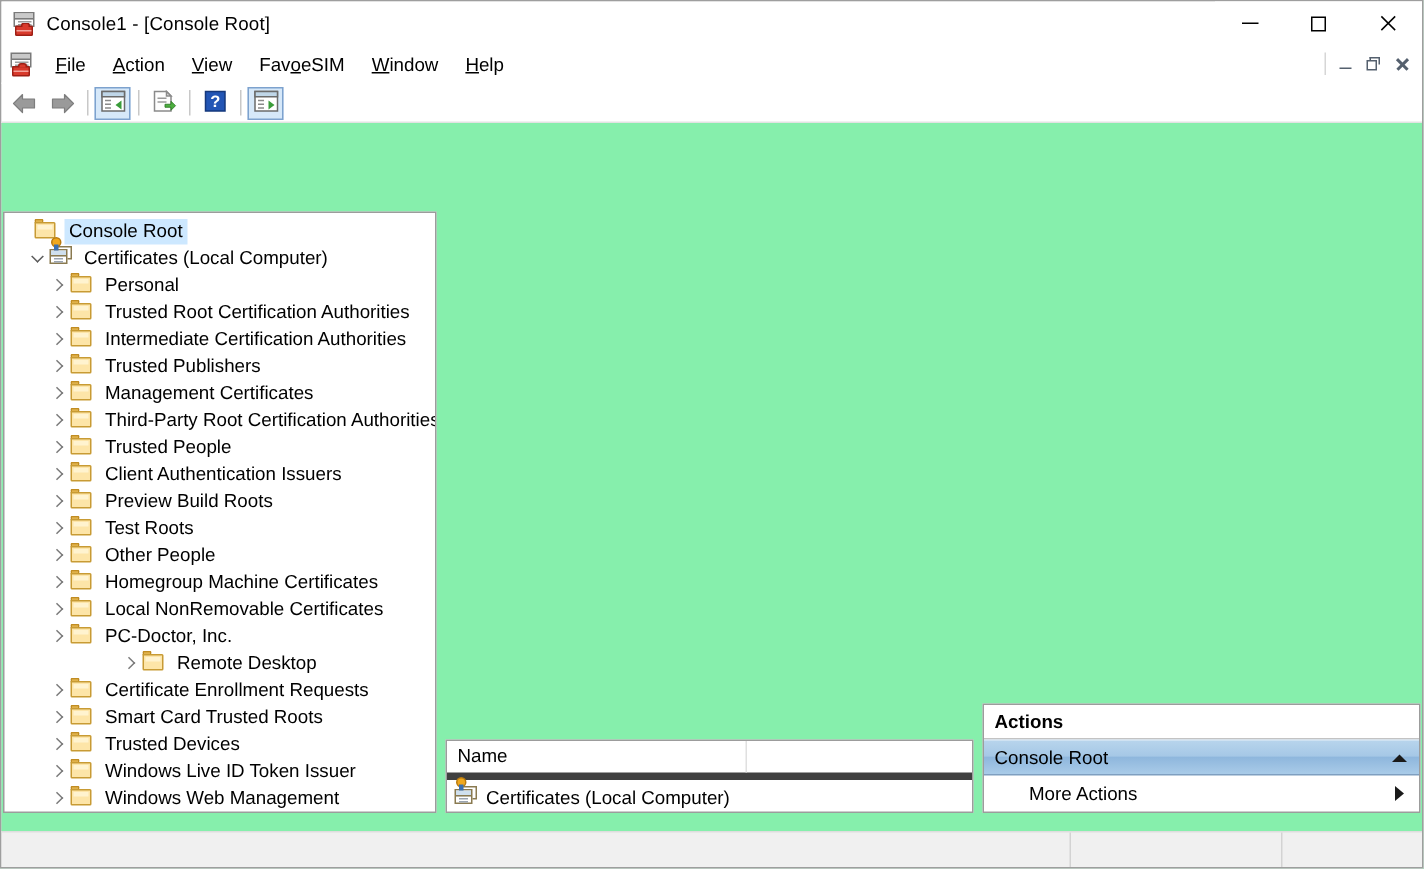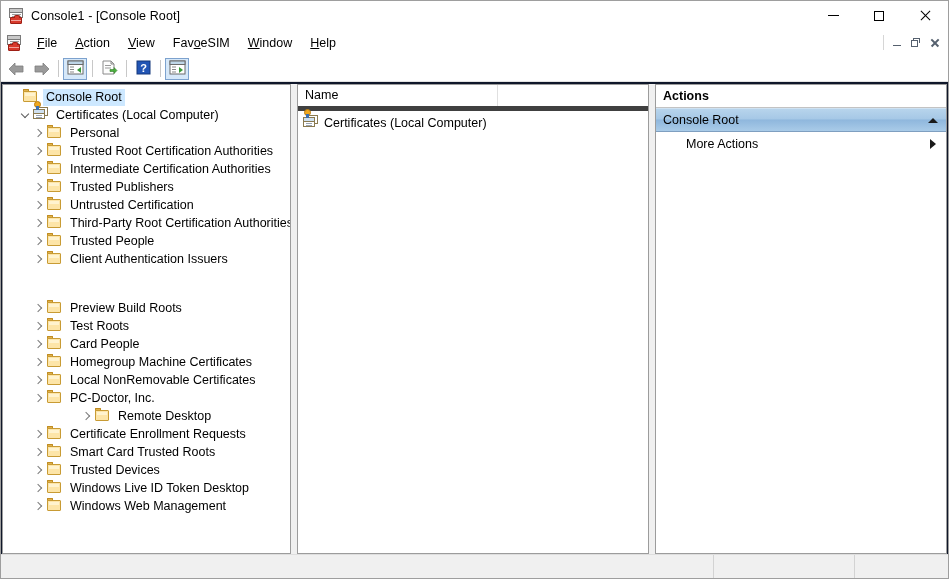--- a/index.html
+++ b/index.html
@@ -203,25 +203,26 @@
   }
 
   
   .nav-arrow { width: 17px; height: 14px; position: relative; }
   .nav-arrow svg { display: block; }
 
   
   .content {
     flex: 1 1 auto;
     position: relative;
-    background: #0f172a;
-    display: flex;
-    padding: 2px 1px 0 1px;
+    background: #86efac;
+    display: flex;
+    padding: 2px 1px 12px 1px;
     box-sizing: border-box;
     overflow: hidden;
+    align-items: flex-end;
   }
   .pane {
     background: #ffffff;
     border: 1px solid #9c9c9c;
     box-sizing: border-box;
     overflow: hidden;
     position: relative;
   }
   .pane-tree {
     width: 289px;
@@ -645,21 +646,21 @@
                 <span class="chev"></span>
               </span>
               <span class="ic"><span class="folder"><span class="tab"></span><span class="body"></span></span></span>
               <span class="tree-label">Trusted Publishers</span>
             </div>
             <div class="tree-row" style="padding-left: 28px;">
               <span class="tw">
                 <span class="chev"></span>
               </span>
               <span class="ic"><span class="folder"><span class="tab"></span><span class="body"></span></span></span>
-              <span class="tree-label">Untrusted Certification</span>
+              <span class="tree-label">Management Certificates</span>
             </div>
             <div class="tree-row" style="padding-left: 28px;">
               <span class="tw">
                 <span class="chev"></span>
               </span>
               <span class="ic"><span class="folder"><span class="tab"></span><span class="body"></span></span></span>
               <span class="tree-label">Third-Party Root Certification Authorities</span>
             </div>
             <div class="tree-row" style="padding-left: 28px;">
               <span class="tw">
@@ -668,40 +669,40 @@
               <span class="ic"><span class="folder"><span class="tab"></span><span class="body"></span></span></span>
               <span class="tree-label">Trusted People</span>
             </div>
             <div class="tree-row" style="padding-left: 28px;">
               <span class="tw">
                 <span class="chev"></span>
               </span>
               <span class="ic"><span class="folder"><span class="tab"></span><span class="body"></span></span></span>
               <span class="tree-label">Client Authentication Issuers</span>
             </div>
-            <div class="tree-row" style="padding-left: 28px; margin-top: 31px;">
+            <div class="tree-row" style="padding-left: 28px;">
               <span class="tw">
                 <span class="chev"></span>
               </span>
               <span class="ic"><span class="folder"><span class="tab"></span><span class="body"></span></span></span>
               <span class="tree-label">Preview Build Roots</span>
             </div>
             <div class="tree-row" style="padding-left: 28px;">
               <span class="tw">
                 <span class="chev"></span>
               </span>
               <span class="ic"><span class="folder"><span class="tab"></span><span class="body"></span></span></span>
               <span class="tree-label">Test Roots</span>
             </div>
             <div class="tree-row" style="padding-left: 28px;">
               <span class="tw">
                 <span class="chev"></span>
               </span>
               <span class="ic"><span class="folder"><span class="tab"></span><span class="body"></span></span></span>
-              <span class="tree-label">Card People</span>
+              <span class="tree-label">Other People</span>
             </div>
             <div class="tree-row" style="padding-left: 28px;">
               <span class="tw">
                 <span class="chev"></span>
               </span>
               <span class="ic"><span class="folder"><span class="tab"></span><span class="body"></span></span></span>
               <span class="tree-label">Homegroup Machine Certificates</span>
             </div>
             <div class="tree-row" style="padding-left: 28px;">
               <span class="tw">
@@ -743,21 +744,21 @@
                 <span class="chev"></span>
               </span>
               <span class="ic"><span class="folder"><span class="tab"></span><span class="body"></span></span></span>
               <span class="tree-label">Trusted Devices</span>
             </div>
             <div class="tree-row" style="padding-left: 28px;">
               <span class="tw">
                 <span class="chev"></span>
               </span>
               <span class="ic"><span class="folder"><span class="tab"></span><span class="body"></span></span></span>
-              <span class="tree-label">Windows Live ID Token Desktop</span>
+              <span class="tree-label">Windows Live ID Token Issuer</span>
             </div>
             <div class="tree-row" style="padding-left: 28px;">
               <span class="tw">
                 <span class="chev"></span>
               </span>
               <span class="ic"><span class="folder"><span class="tab"></span><span class="body"></span></span></span>
               <span class="tree-label">Windows Web Management</span>
             </div>
           </div>
 

